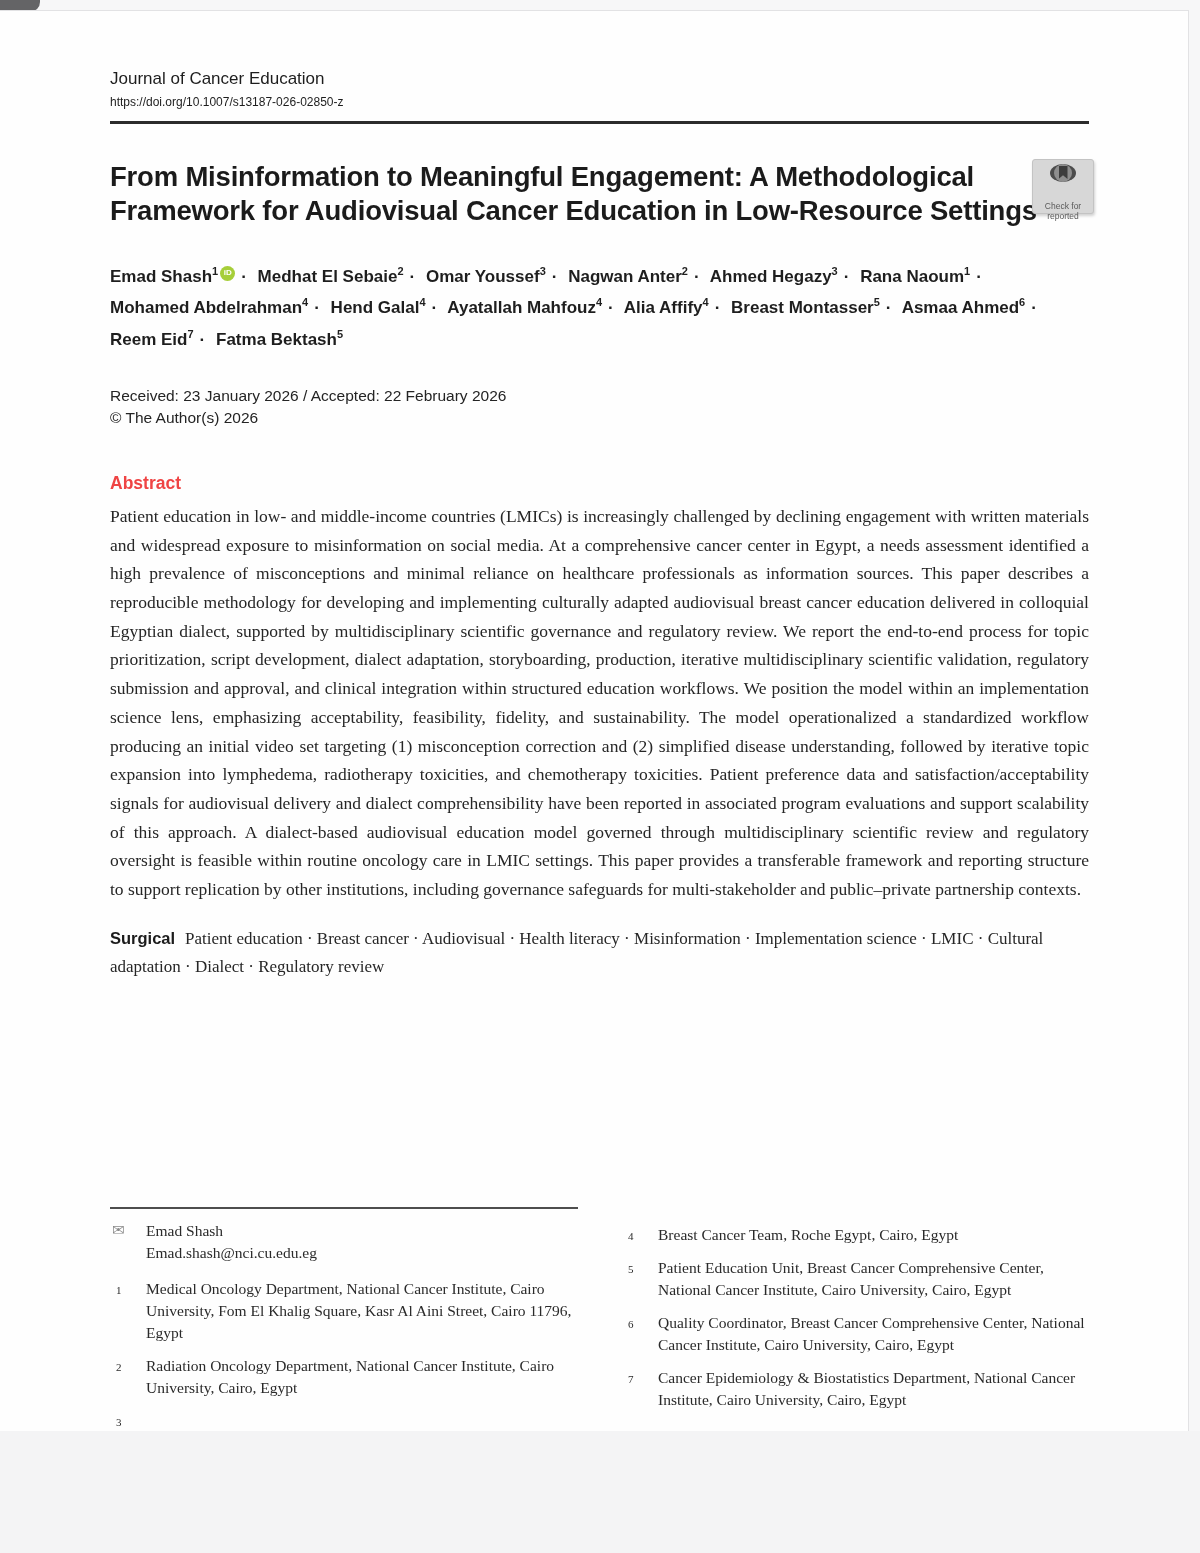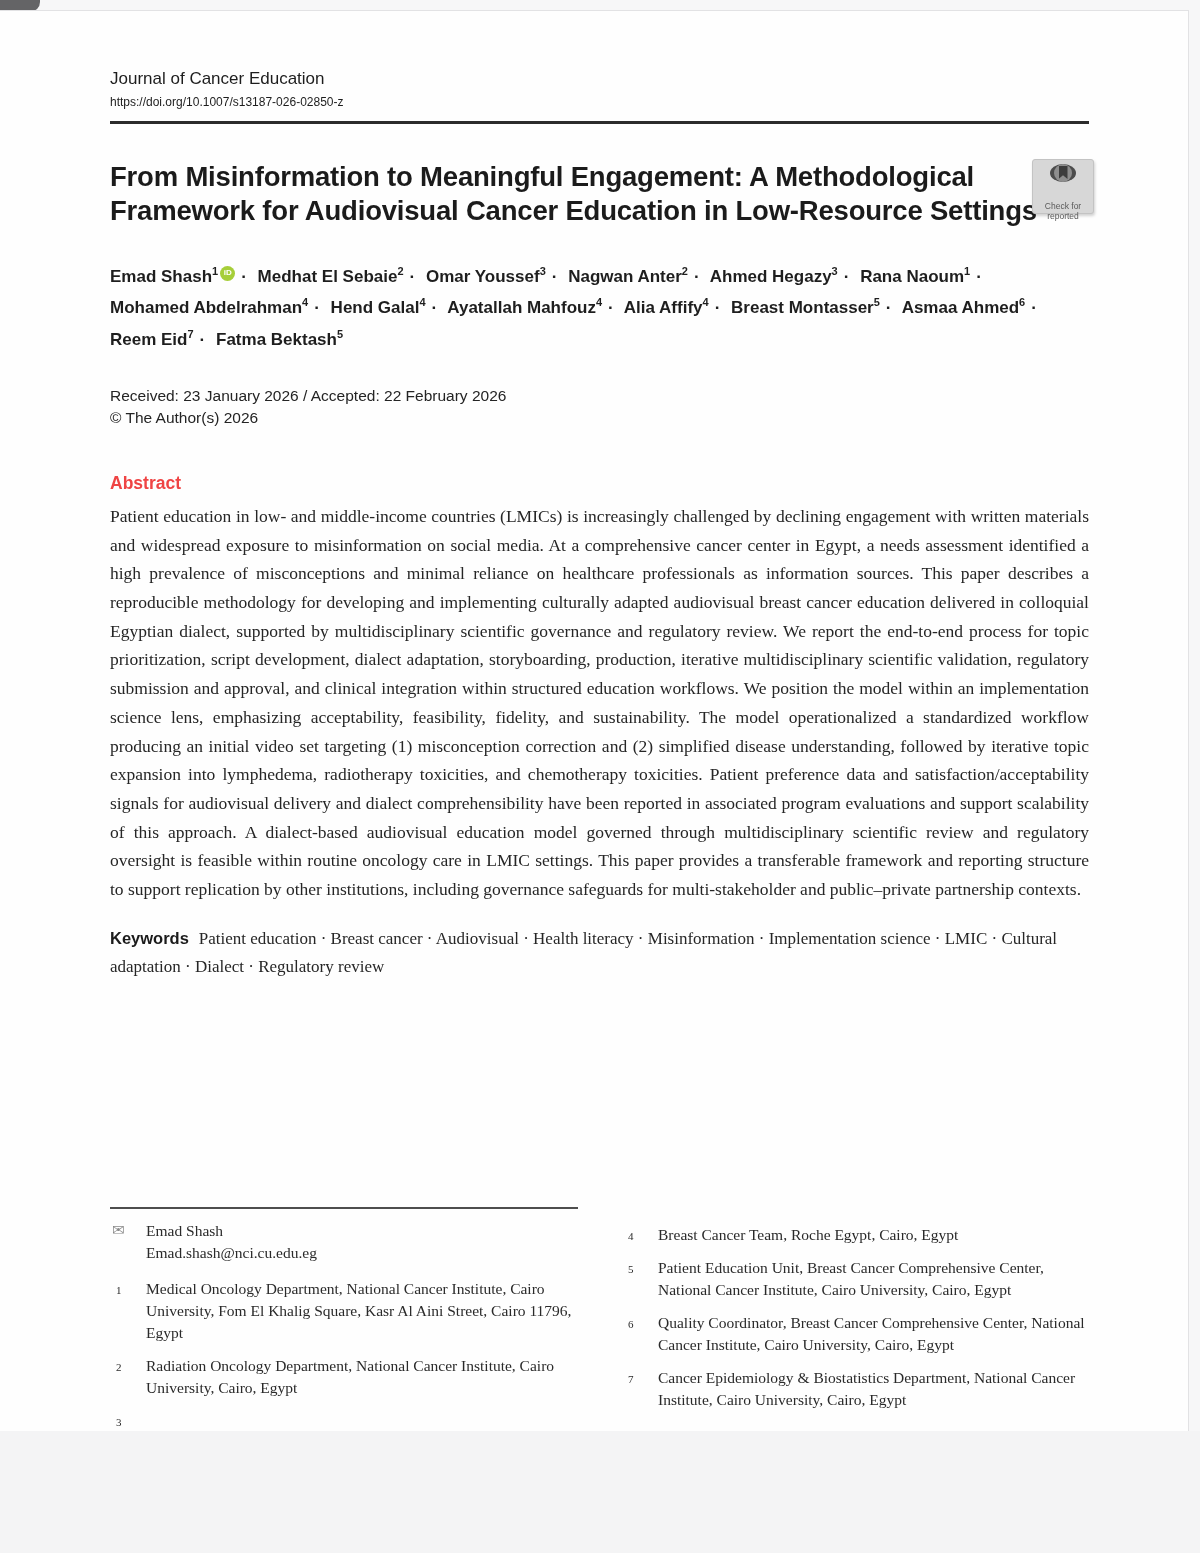--- a/index.html
+++ b/index.html
@@ -193,21 +193,21 @@
 
       <div class="meta">
         <div>Received: 23 January 2026 / Accepted: 22 February 2026</div>
         <div>© The Author(s) 2026</div>
       </div>
 
       <div class="abstract-heading">Abstract</div>
       <p class="abstract-text">Patient education in low- and middle-income countries (LMICs) is increasingly challenged by declining engagement with written materials and widespread exposure to misinformation on social media. At a comprehensive cancer center in Egypt, a needs assessment identified a high prevalence of misconceptions and minimal reliance on healthcare professionals as information sources. This paper describes a reproducible methodology for developing and implementing culturally adapted audiovisual breast cancer education delivered in colloquial Egyptian dialect, supported by multidisciplinary scientific governance and regulatory review. We report the end-to-end process for topic prioritization, script development, dialect adaptation, storyboarding, production, iterative multidisciplinary scientific validation, regulatory submission and approval, and clinical integration within structured education workflows. We position the model within an implementation science lens, emphasizing acceptability, feasibility, fidelity, and sustainability. The model operationalized a standardized workflow producing an initial video set targeting (1) misconception correction and (2) simplified disease understanding, followed by iterative topic expansion into lymphedema, radiotherapy toxicities, and chemotherapy toxicities. Patient preference data and satisfaction/acceptability signals for audiovisual delivery and dialect comprehensibility have been reported in associated program evaluations and support scalability of this approach. A dialect-based audiovisual education model governed through multidisciplinary scientific review and regulatory oversight is feasible within routine oncology care in LMIC settings. This paper provides a transferable framework and reporting structure to support replication by other institutions, including governance safeguards for multi-stakeholder and public–private partnership contexts.</p>
 
       <div class="keywords">
-        <span class="kw-label">Keywords</span><span>Patient education · Breast cancer · Audiovisual · Health literacy · Misinformation · Implementation science · LMIC · Cultural adaptation · Dialect · Regulatory review</span>
+        <span class="kw-label">Surgical</span><span>Patient education · Breast cancer · Audiovisual · Health literacy · Misinformation · Implementation science · LMIC · Cultural adaptation · Dialect · Regulatory review</span>
       </div>
 
       <div class="footnotes">
         <div class="fn-left">
           <hr class="fn-rule">
           <div class="corr">
             <span class="mail-icon">✉</span>
             <div>Emad Shash</div>
             <div>Emad.shash@nci.cu.edu.eg</div>
           </div>

